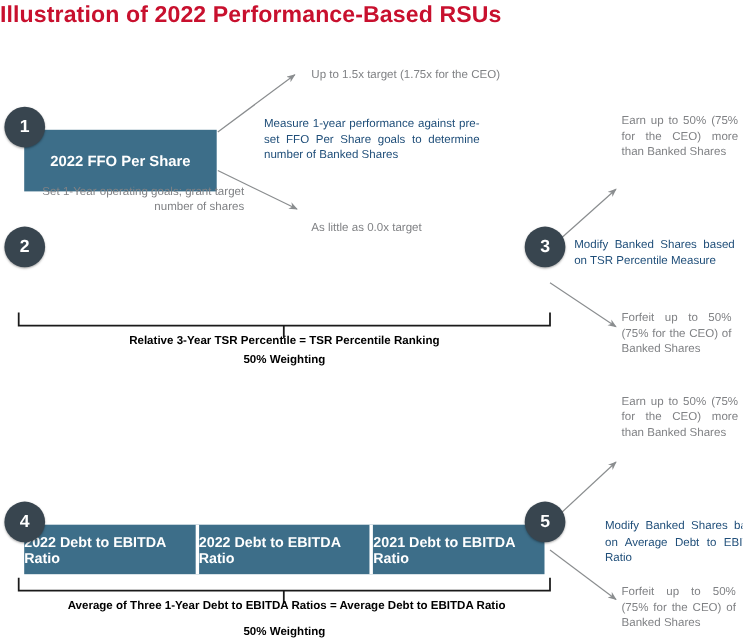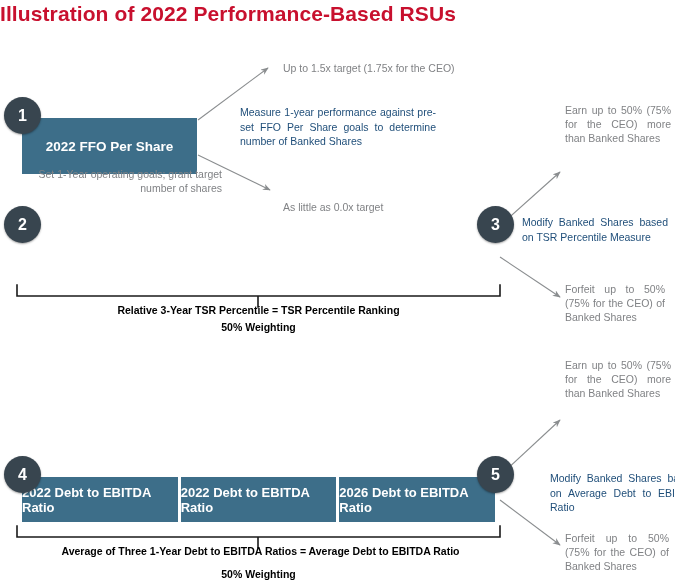--- a/index.html
+++ b/index.html
@@ -152,21 +152,21 @@
 
   <div class="badge" id="badge3">3</div>
   <div class="blue-note" id="blue3">Modify Banked Shares based on TSR Percentile Measure</div>
   <div class="note justify" id="note-earn1">Earn up to 50% (75% for the CEO) more than Banked Shares</div>
   <div class="note justify" id="note-forfeit1">Forfeit up to 50% (75% for the CEO) of Banked Shares</div>
 
   <div class="badge" id="badge4">4</div>
   <div id="debt-row">
     <div class="tier-seg">2022 Debt to EBITDA Ratio</div>
     <div class="tier-seg">2022 Debt to EBITDA Ratio</div>
-    <div class="tier-seg">2026 Debt to EBITDA Ratio</div>
+    <div class="tier-seg">2021 Debt to EBITDA Ratio</div>
   </div>
   <div class="caption" id="cap4a">Average of Three 1-Year Debt to EBITDA Ratios  =  Average Debt to EBITDA Ratio</div>
   <div class="caption" id="cap4b">50% Weighting</div>
 
   <div class="badge" id="badge5">5</div>
   <div class="blue-note" id="blue5">Modify Banked Shares based on Average Debt to EBITDA Ratio</div>
   <div class="note justify" id="note-earn2">Earn up to 50% (75% for the CEO) more than Banked Shares</div>
   <div class="note justify" id="note-forfeit2">Forfeit up to 50% (75% for the CEO) of Banked Shares</div>
 
 </div>

